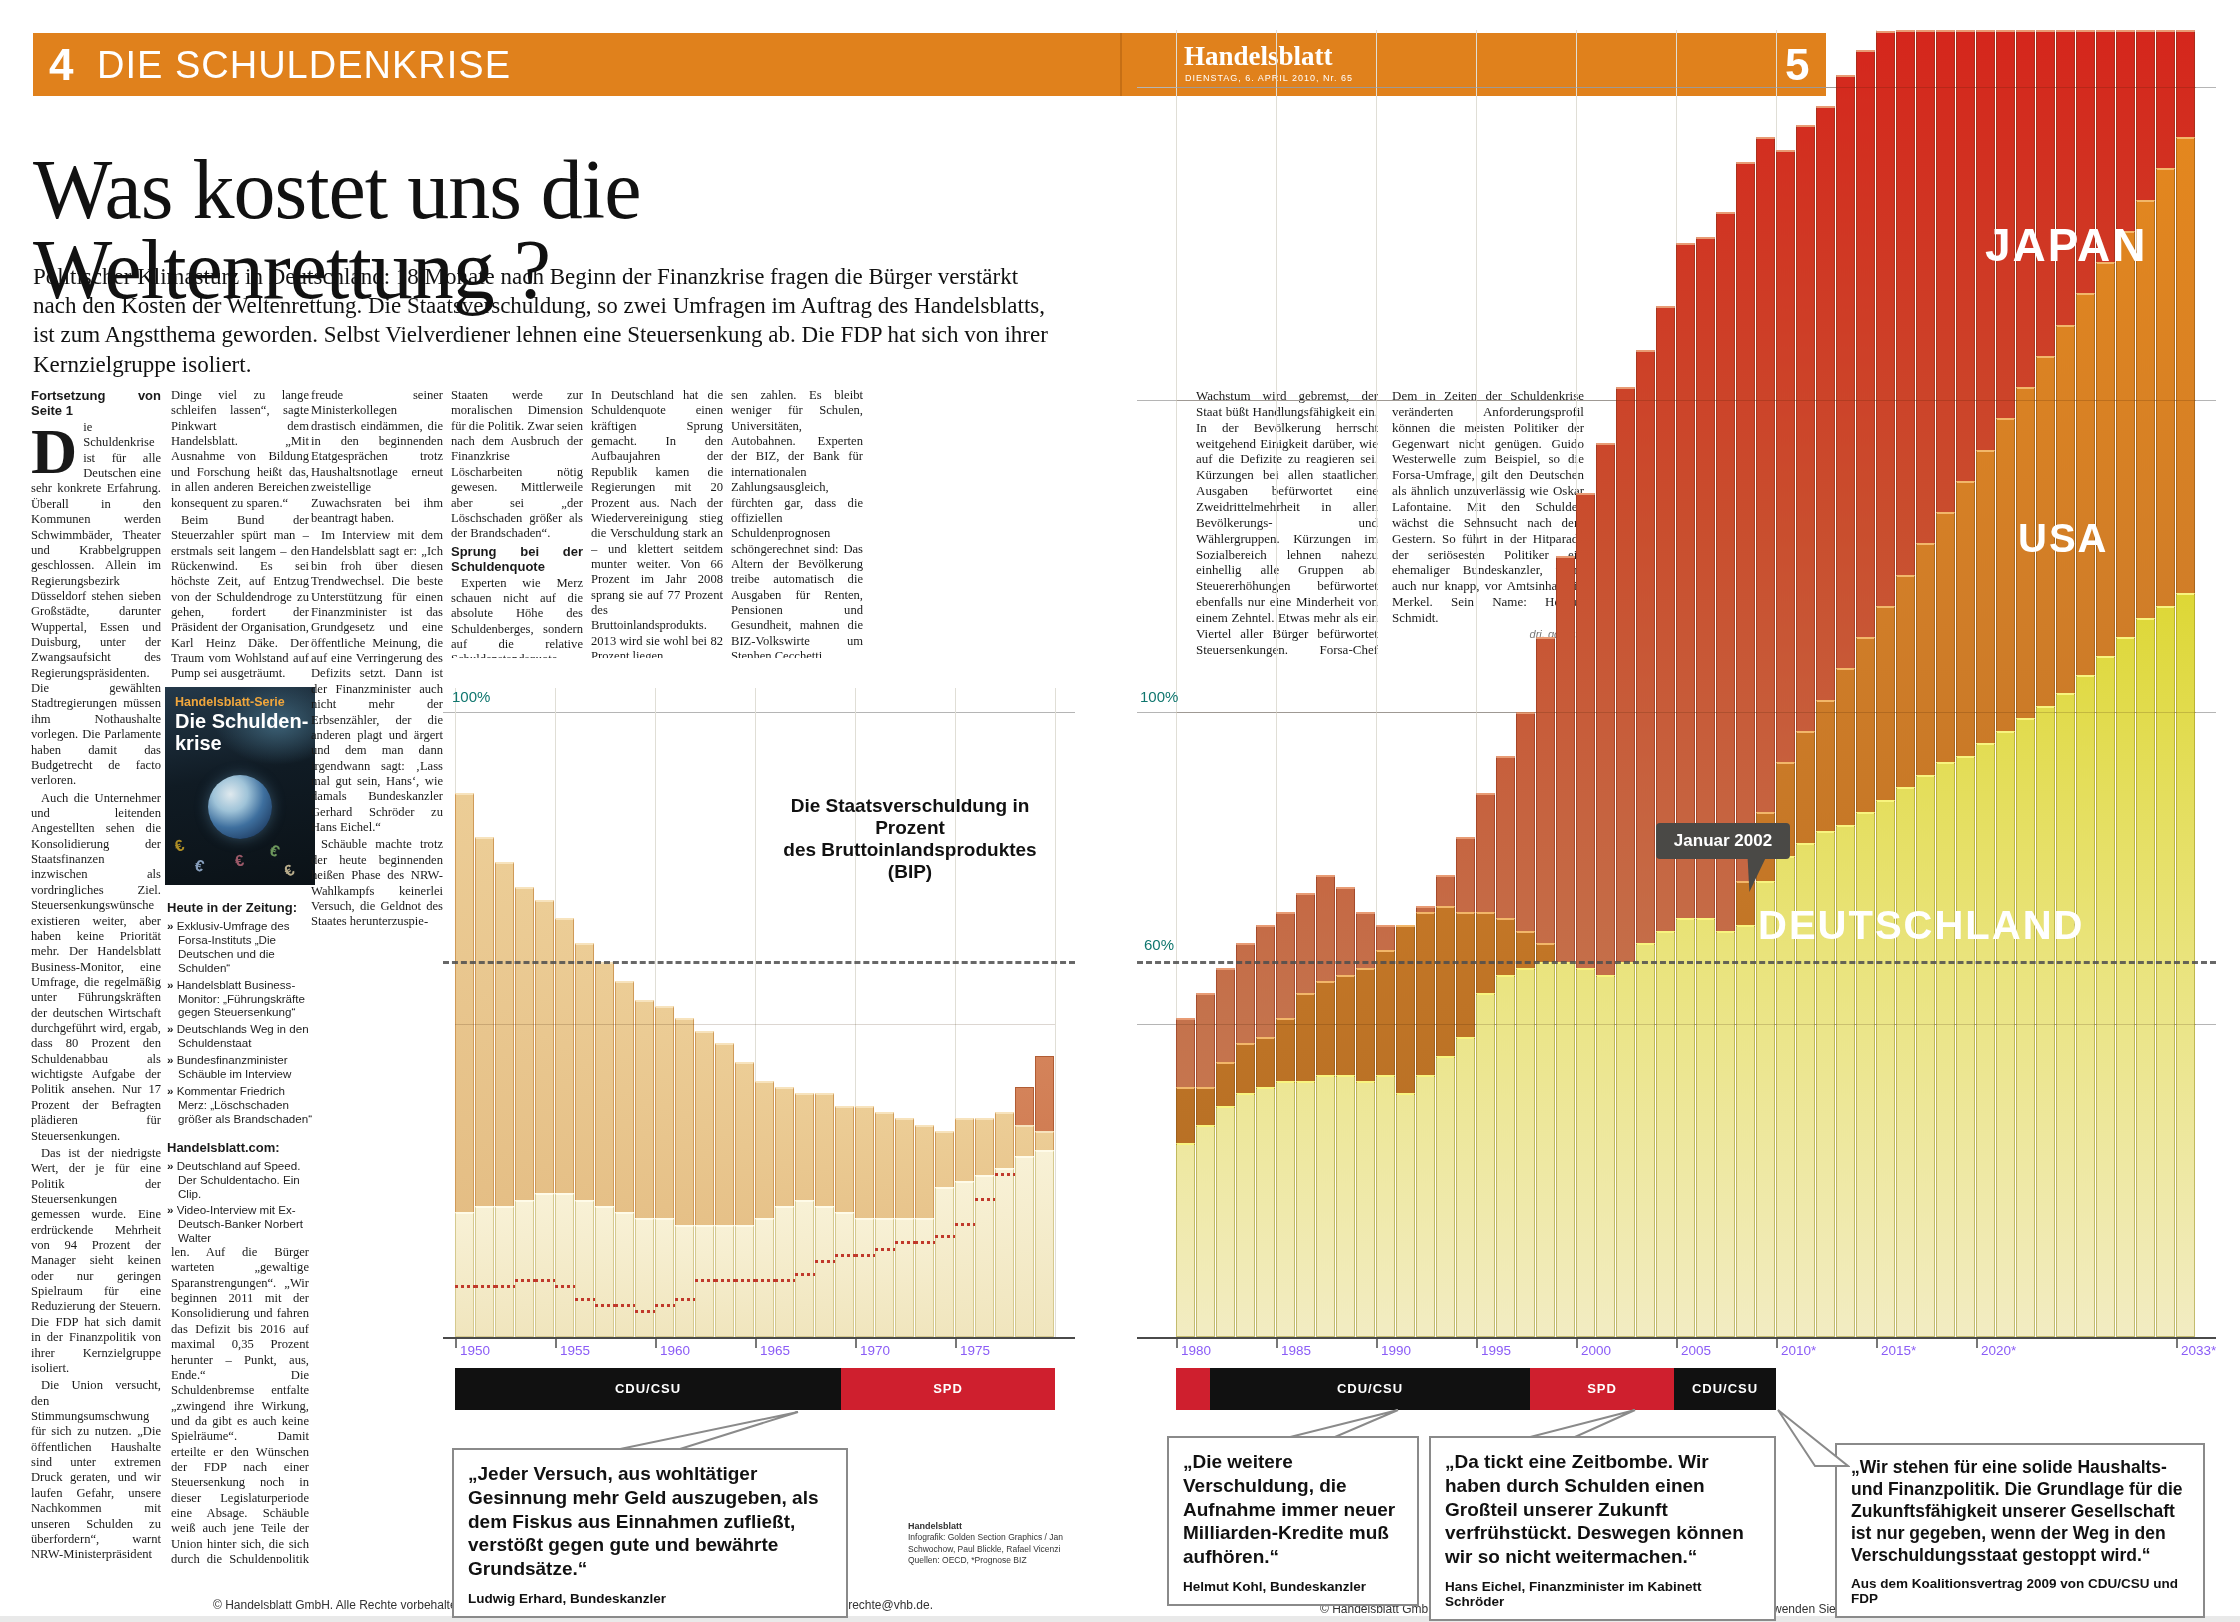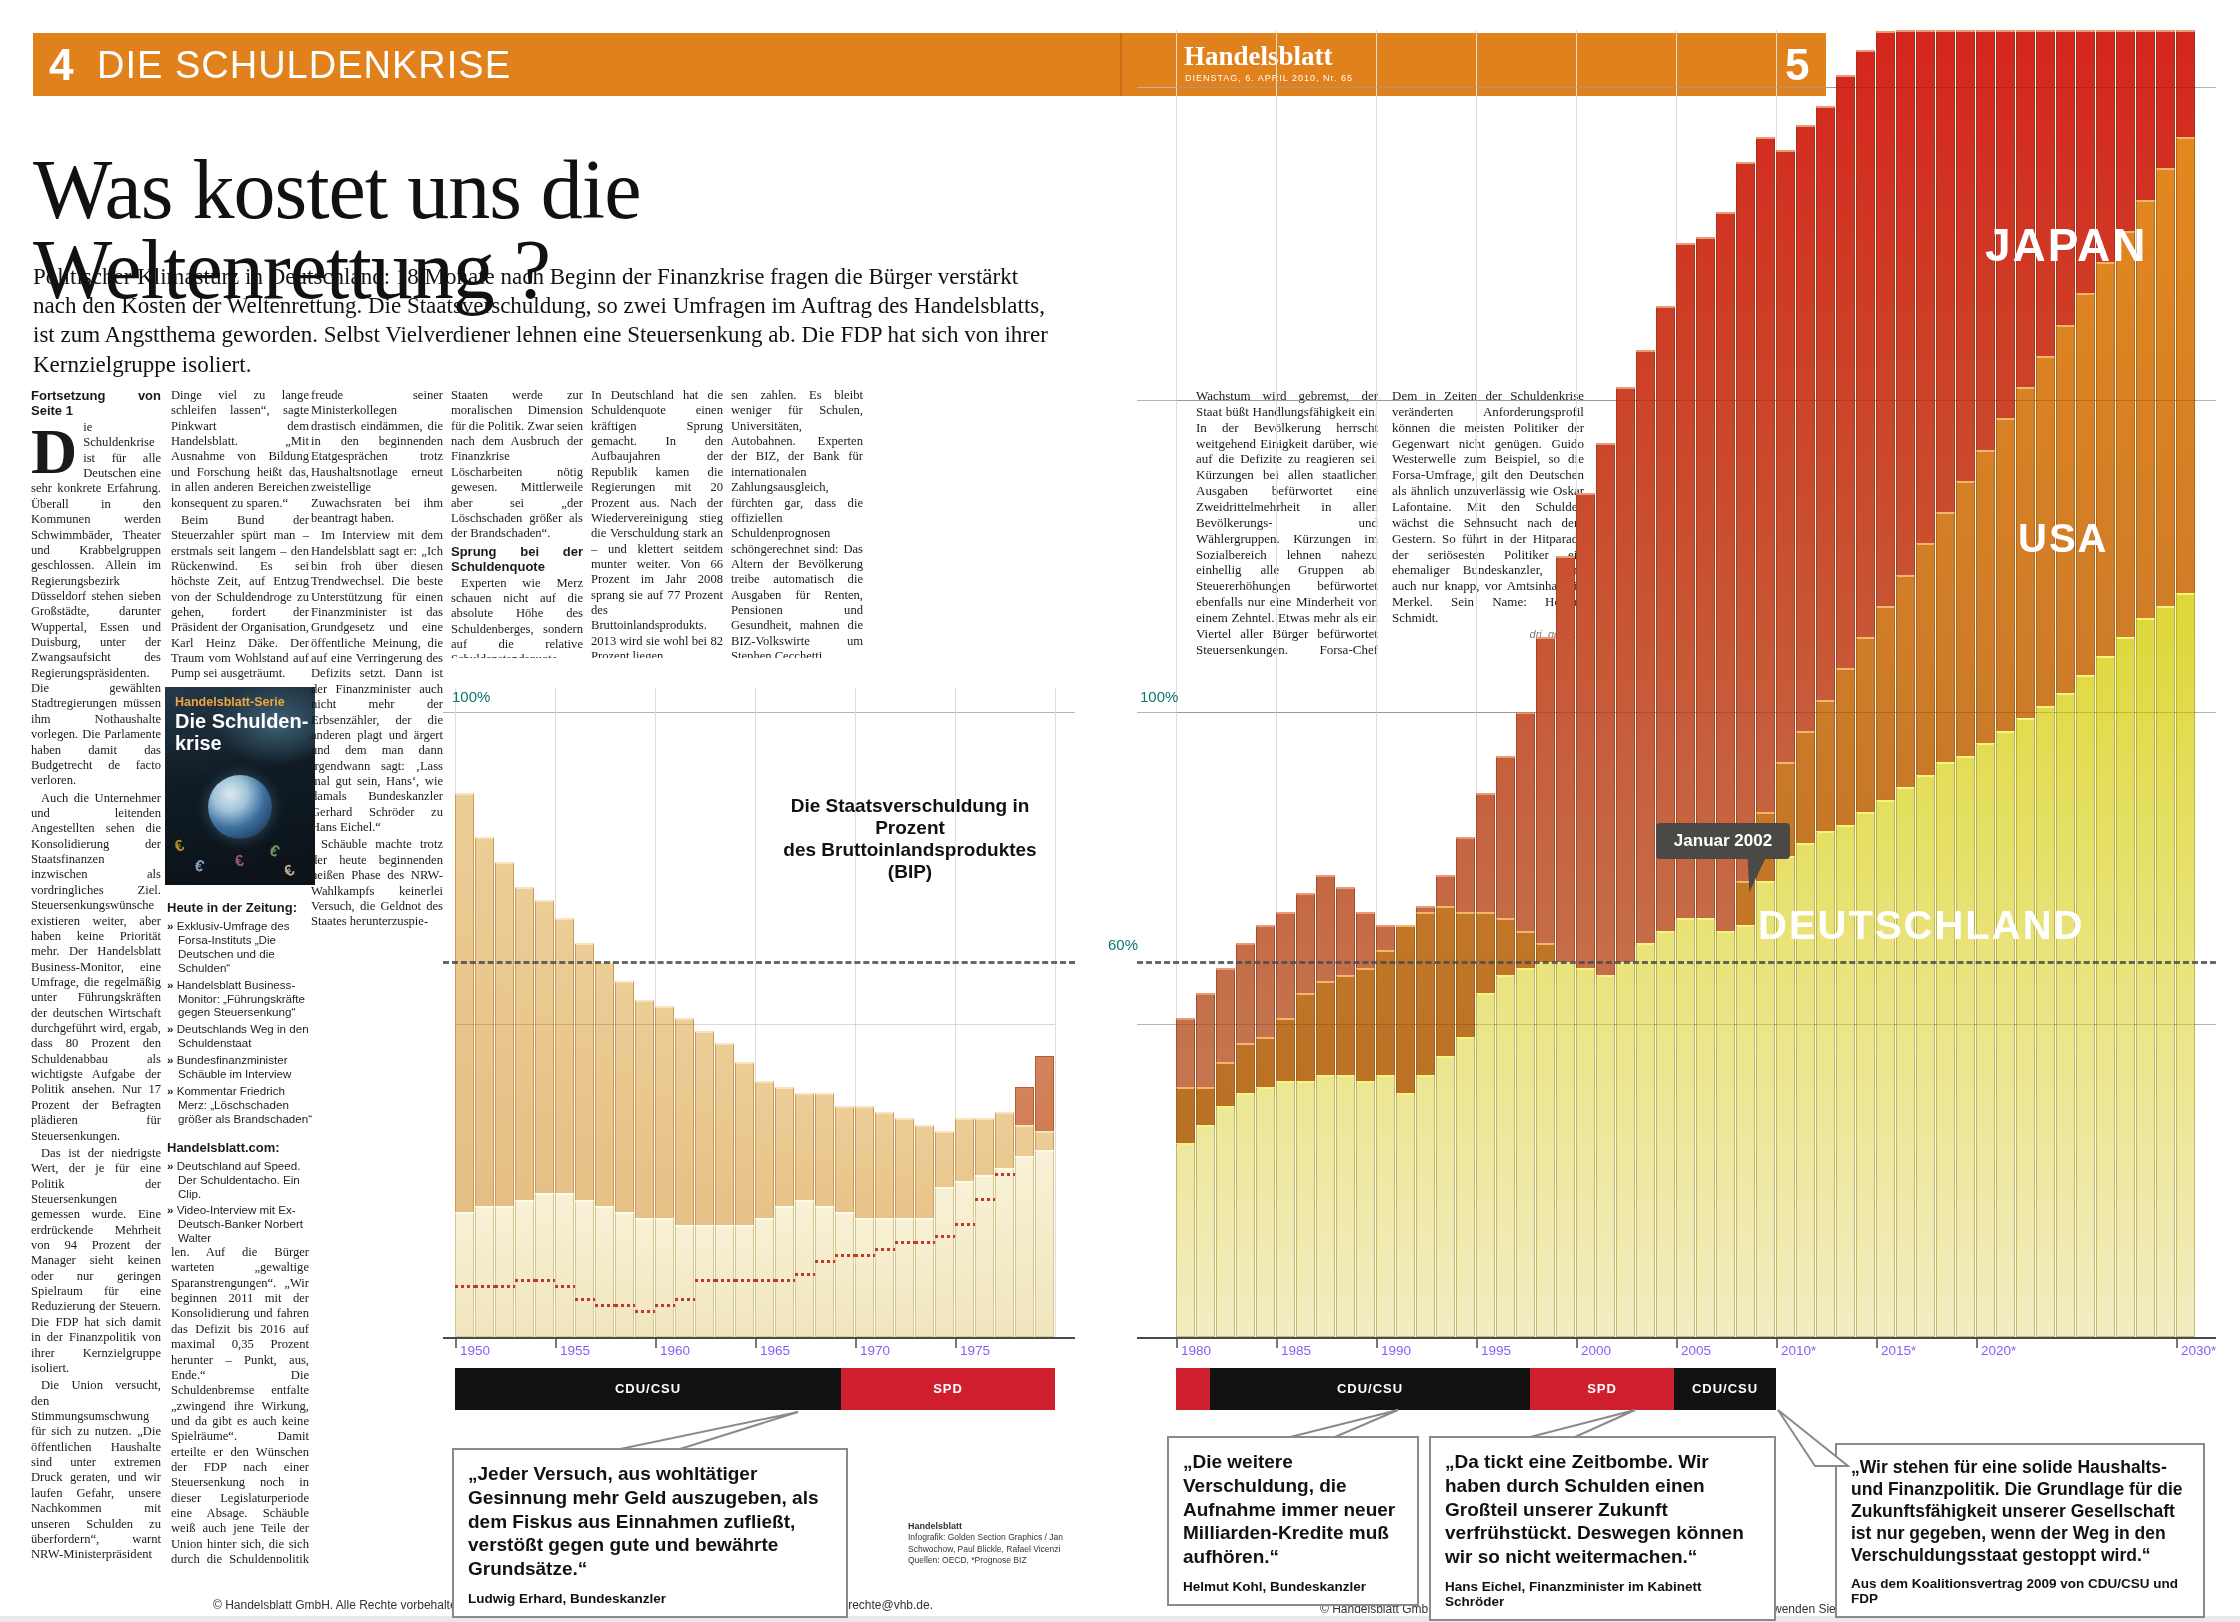--- a/index.html
+++ b/index.html
@@ -432,21 +432,21 @@
       <div class="bar" style="left: 2176px; top: 593.25px; width: 19px; height: 743.75px; z-index: 3; background-image: linear-gradient(rgb(207, 206, 16) 0%, rgb(220, 214, 46) 40%, rgb(233, 227, 122) 70%, rgb(242, 236, 195) 100%); background-size: 100% 1307px; background-position: 0px -563.25px; box-sizing: border-box; border-width: 2px 1px 1px; border-style: solid; border-color: rgb(248, 244, 126) rgba(150, 140, 30, 0.5) rgba(150, 140, 30, 0.5); border-image: initial;"></div>
       <div class="glineHov" style="left: 455px; top: 1024px; width: 600px;"></div>
       <div class="glineHov" style="left: 1176px; top: 87px; width: 1020px;"></div>
       <div class="glineHov" style="left: 1176px; top: 400px; width: 1020px;"></div>
       <div class="glineHov" style="left: 1176px; top: 712px; width: 1020px;"></div>
       <div class="glineHov" style="left: 1176px; top: 1024px; width: 1020px;"></div>
       <div class="dash60" style="left: 443px; top: 961px; width: 632px;"></div>
       <div class="dash60" style="left: 1137px; top: 961px; width: 1079px;"></div>
       <div class="pctlbl" style="left: 452px; top: 688px;">100%</div>
       <div class="pctlbl" style="left: 1140px; top: 688px;">100%</div>
-      <div class="pctlbl" style="left: 1108px; top: 936px; text-align: center;">60%</div>
+      <div class="pctlbl" style="left: 1144px; top: 936px; text-align: center;">60%</div>
       <div class="axis" style="left: 443px; top: 1337px; width: 632px;"></div>
       <div class="axis" style="left: 1137px; top: 1337px; width: 1079px;"></div>
       <div class="tick" style="left: 455px; top: 1339px;"></div>
       <div class="yr" style="left: 460px;">1950</div>
       <div class="tick" style="left: 555px; top: 1339px;"></div>
       <div class="yr" style="left: 560px;">1955</div>
       <div class="tick" style="left: 655px; top: 1339px;"></div>
       <div class="yr" style="left: 660px;">1960</div>
       <div class="tick" style="left: 755px; top: 1339px;"></div>
       <div class="yr" style="left: 760px;">1965</div>
@@ -466,21 +466,21 @@
       <div class="yr" style="left: 1581px;">2000</div>
       <div class="tick" style="left: 1676px; top: 1339px;"></div>
       <div class="yr" style="left: 1681px;">2005</div>
       <div class="tick" style="left: 1776px; top: 1339px;"></div>
       <div class="yr" style="left: 1781px;">2010*</div>
       <div class="tick" style="left: 1876px; top: 1339px;"></div>
       <div class="yr" style="left: 1881px;">2015*</div>
       <div class="tick" style="left: 1976px; top: 1339px;"></div>
       <div class="yr" style="left: 1981px;">2020*</div>
       <div class="tick" style="left: 2176px; top: 1339px;"></div>
-      <div class="yr" style="left: 2181px;">2030*</div>
+      <div class="yr" style="left: 2181px;">2033*</div>
       <div class="party" style="left: 455px; width: 386px; background: rgb(17, 17, 17);">CDU/CSU</div>
       <div class="party" style="left: 841px; width: 214px; background: rgb(207, 31, 46);">SPD</div>
       <div class="party" style="left: 1176px; width: 34px; background: rgb(207, 31, 46);"></div>
       <div class="party" style="left: 1210px; width: 320px; background: rgb(17, 17, 17);">CDU/CSU</div>
       <div class="party" style="left: 1530px; width: 144px; background: rgb(207, 31, 46);">SPD</div>
       <div class="party" style="left: 1674px; width: 102px; background: rgb(17, 17, 17);">CDU/CSU</div>
     </div>
 
   <div class="abs ctitle" style="left:760px;top:795px;width:300px;z-index:6;">
     <div>Die Staatsverschuldung in Prozent</div>

